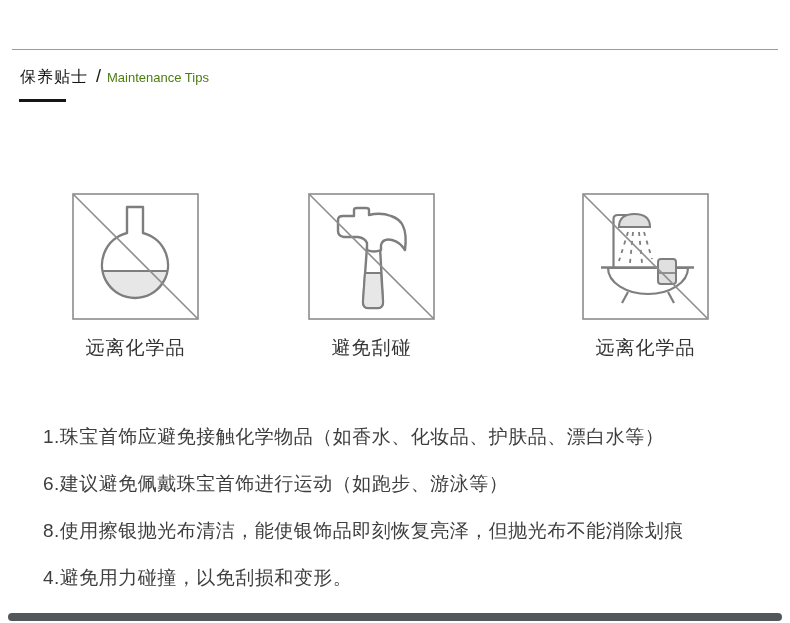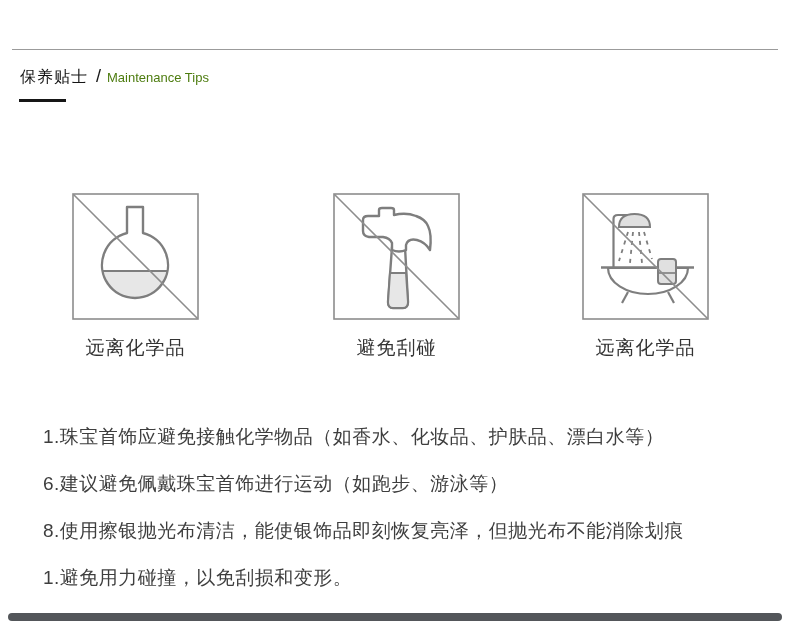--- a/index.html
+++ b/index.html
@@ -60,21 +60,21 @@
 
     <path d="M30.6,78 A33,33 0 0,0 95.4,78 Z" fill="#e7e7e7" stroke="none"></path>
 
     <path d="M55,14 L55,40 A33,33 0 1,0 71,40 L71,14 Z" fill="none" stroke="#7e7e7e" stroke-width="2.4" stroke-linejoin="round"></path>
     <line x1="30.6" y1="78" x2="95.4" y2="78" stroke="#7e7e7e" stroke-width="2"></line>
     <line x1="1.5" y1="1.5" x2="125.5" y2="125.5" stroke="#8d8d8d" stroke-width="1.6"></line>
   </svg>
   <span class="icon-label">远离化学品</span>
 </div>
 
-<div class="icon-card" style="left:333px;">
+<div class="icon-card" style="left:308px;">
   <svg class="box" viewBox="0 0 127 127">
     <rect x="1" y="1" width="125" height="125" fill="none" stroke="#8d8d8d" stroke-width="1.6"></rect>
 
     <path d="M59,54 L55,109 Q55,115 60,115 L70,115 Q75,115 75,109 L72,54 Z" fill="#ffffff" stroke="#7e7e7e" stroke-width="2.4" stroke-linejoin="round"></path>
     <path d="M57,80 L55,109 Q55,115 60,115 L70,115 Q75,115 75,109 L73,80 Z" fill="#e7e7e7" stroke="#7e7e7e" stroke-width="2"></path>
 
     <path d="M30,27 Q30,23 35,23 L46,23 L46,17 Q46,15 49,15 L58,15 Q61,15 61,17 L61,22
              Q73,19 83,23 Q92,26 95,33 Q99,41 97,57
              Q92,49 84,47 Q75,45 73,52 L73,57
              Q66,60 59,57 L59,50 Q57,45 50,44 L36,44 Q30,43 30,38 Z" fill="#ffffff" stroke="#7e7e7e" stroke-width="2.4" stroke-linejoin="round"></path>
@@ -109,16 +109,16 @@
     <line x1="76" y1="80" x2="94" y2="80" stroke="#7e7e7e" stroke-width="1.6"></line>
     <line x1="1.5" y1="1.5" x2="125.5" y2="125.5" stroke="#8d8d8d" stroke-width="1.6"></line>
   </svg>
   <span class="icon-label">远离化学品</span>
 </div>
 
 <div class="tips">
   <div class="tip">1.珠宝首饰应避免接触化学物品（如香水、化妆品、护肤品、漂白水等）</div>
   <div class="tip">6.建议避免佩戴珠宝首饰进行运动（如跑步、游泳等）</div>
   <div class="tip">8.使用擦银抛光布清洁，能使银饰品即刻恢复亮泽，但抛光布不能消除划痕</div>
-  <div class="tip">1.避免用力碰撞，以免刮损和变形。</div>
+  <div class="tip">4.避免用力碰撞，以免刮损和变形。</div>
 </div>
 
 <div class="scrollbar"></div>
 
 </body></html>

